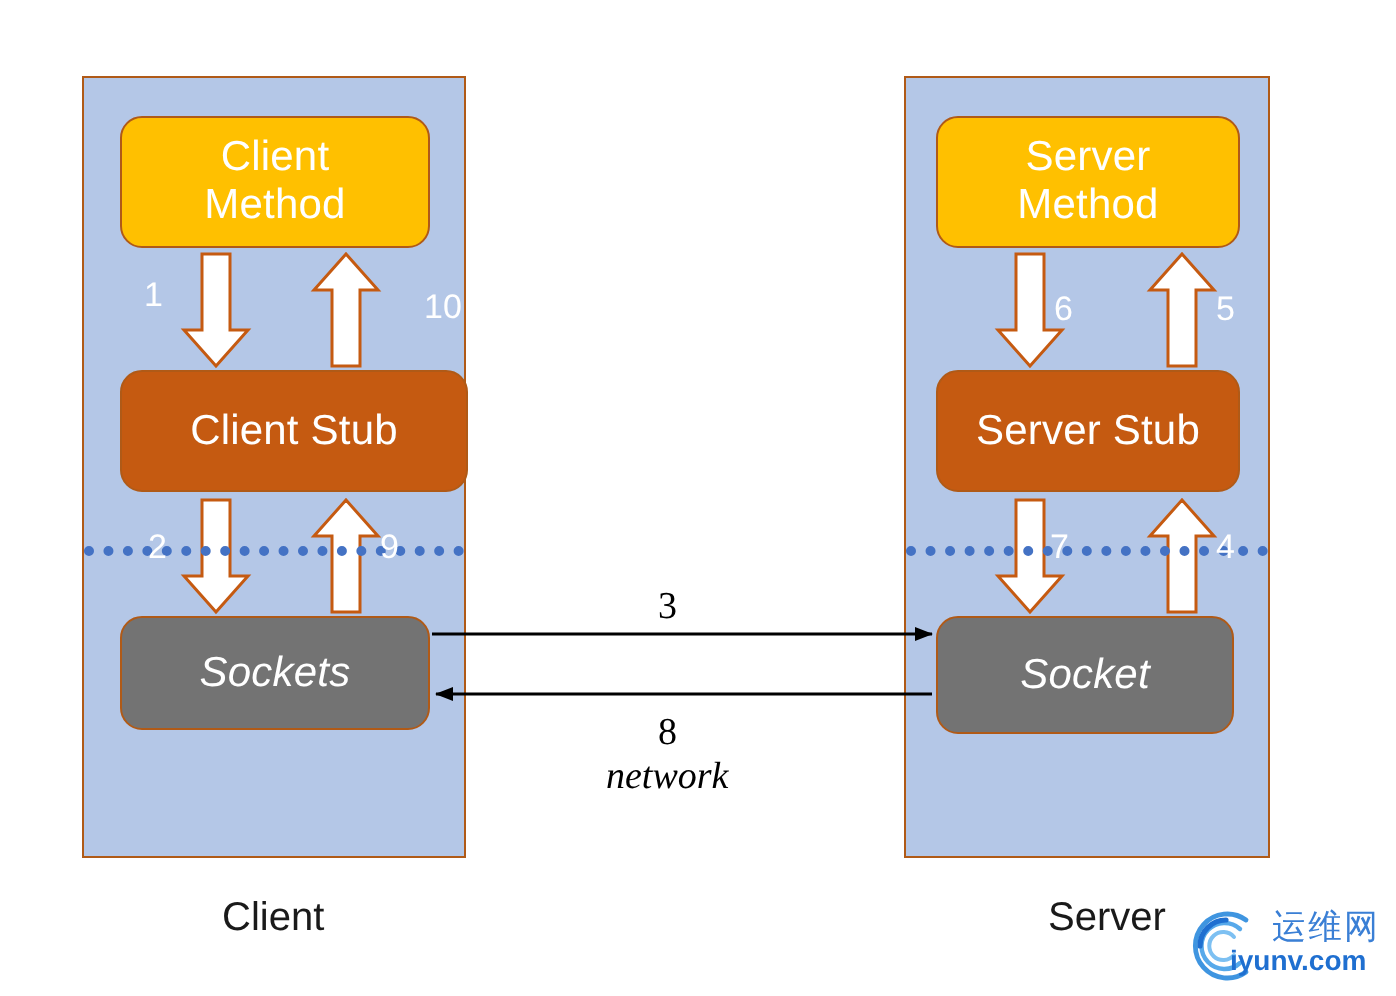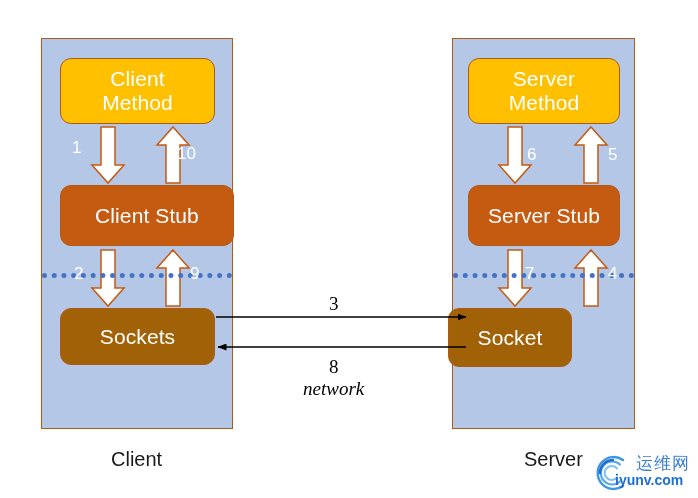--- a/index.html
+++ b/index.html
@@ -45,30 +45,30 @@
     justify-content: center;
     text-align: center;
     line-height: 1.12;
     font-size: 21px;
     font-weight: 400;
     white-space: pre-line;
     letter-spacing: 0.1px;
   }
   .node.method { background: #ffc000; }
   .node.stub   { background: #c55a11; }
-  .node.socket { background: #a16207; }
+  .node.socket { background: #737373; font-style: italic; }
 
   
   #node-client-method { left: 60px;  top: 58px;  width: 155px; height: 66px; }
   #node-client-stub   { left: 60px;  top: 185px; width: 174px; height: 61px; }
   #node-client-socket { left: 60px;  top: 308px; width: 155px; height: 57px; }
   
   #node-server-method { left: 468px; top: 58px;  width: 152px; height: 66px; }
   #node-server-stub   { left: 468px; top: 185px; width: 152px; height: 61px; }
-  #node-server-socket { left: 448px; top: 308px; width: 124px; height: 59px; }
+  #node-server-socket { left: 468px; top: 308px; width: 149px; height: 59px; }
 
   
   .blockarrow { position: absolute; }
   .blockarrow svg { display: block; overflow: visible; }
 
   
   .dotline {
     position: absolute;
     height: 0;
     border-top: 5px dotted #4472c4;
@@ -178,21 +178,21 @@
 
   <div class="blockarrow" style="left:156px; top:250px;">
     <svg width="34" height="57" viewBox="0 0 34 57">
       <polygon points="17,0 33,18 24,18 24,56 10,56 10,18 1,18" fill="#ffffff" stroke="#c55a11" stroke-width="1.5" stroke-linejoin="miter"></polygon>
     </svg>
   </div>
 
   <div class="dotline" id="dot-client"></div>
 
   <div class="step" style="left:72px; top:139px;">1</div>
-  <div class="step" style="left:177px; top:145px;">10</div>
+  <div class="step" style="left:212px; top:145px;">10</div>
   <div class="step" style="left:74px; top:265px;">2</div>
   <div class="step" style="left:190px; top:265px;">9</div>
 
   <div class="panel" id="panel-server"></div>
 
   <div class="node method" id="node-server-method">Server
 Method</div>
 
   <div class="node stub" id="node-server-stub">Server Stub</div>
 

